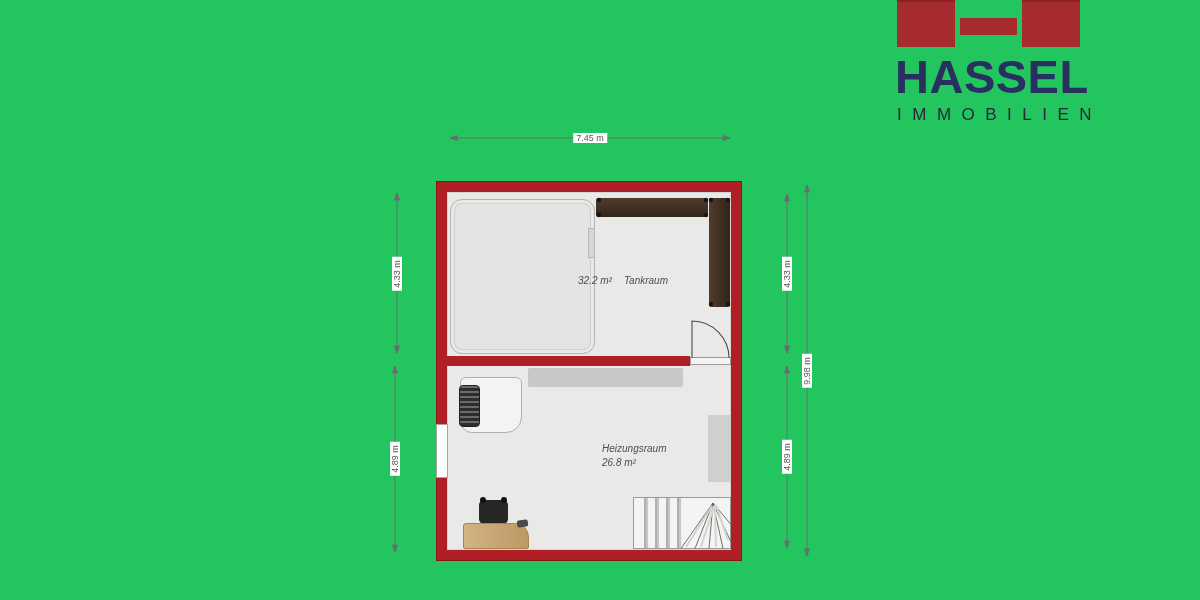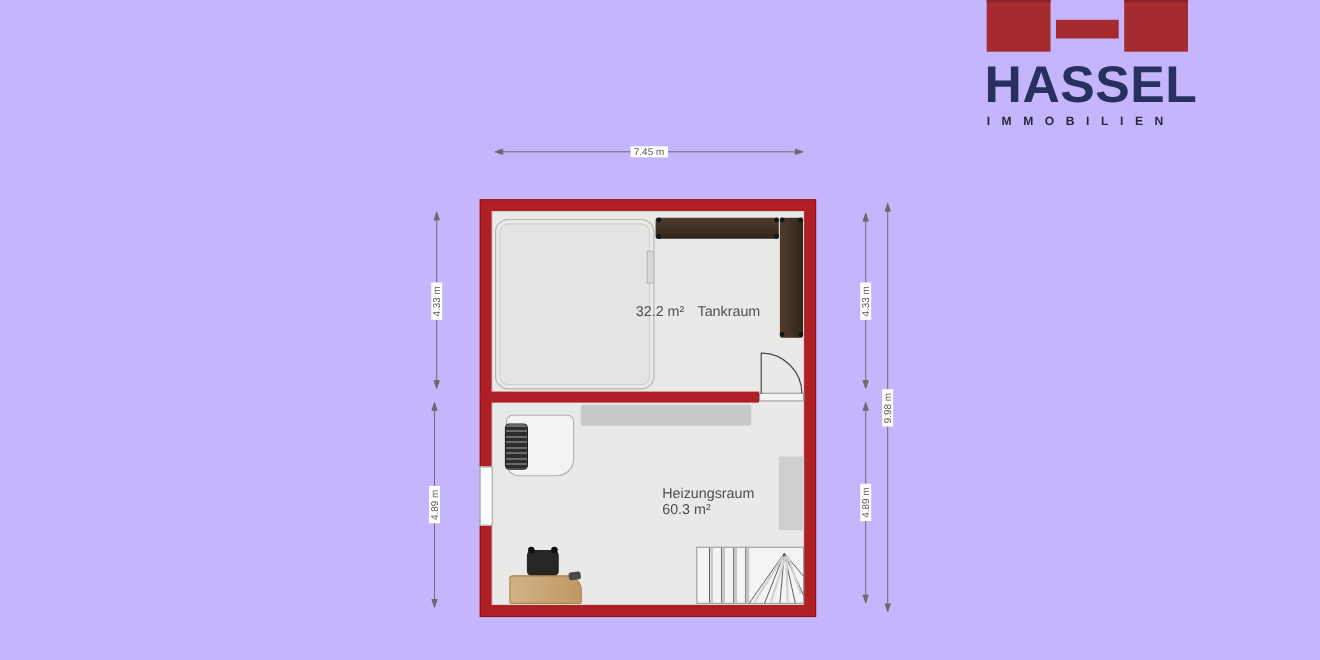--- a/index.html
+++ b/index.html
@@ -1,28 +1,28 @@
 <!DOCTYPE html>
 <html><head>
 <meta charset="utf-8">
 <style>
   html,body{margin:0;padding:0;background:#ffffff;}
-  .screen{position:relative;width:1200px;height:600px;background:#c4b5fd;overflow:hidden;
+  .screen{position:relative;width:1200px;height:600px;background:#22c55e;overflow:hidden;
           font-family:"Liberation Sans",sans-serif;}
 
   
   .logo{position:absolute;left:894px;top:0;width:192px;height:130px;}
   .logo-mark{position:absolute;left:0;top:0;width:192px;height:48px;}
   .logo-sq{position:absolute;top:0;width:58px;height:47px;background:#a52b2f;border-top:2px solid #8c2227;box-sizing:border-box;}
   .logo-sq.left{left:3px;}
   .logo-sq.right{left:128px;}
   .logo-bar{position:absolute;left:66px;top:18px;width:57px;height:17px;background:#a52b2f;}
   .brand-name{position:absolute;left:1px;top:52px;width:190px;font-size:47px;font-weight:bold;
               color:#28305f;letter-spacing:0.5px;line-height:1.05;}
-  .brand-sub{position:absolute;left:3px;top:105px;width:195px;font-size:11px;font-weight:700;
+  .brand-sub{position:absolute;left:3px;top:105px;width:195px;font-size:17px;font-weight:400;
              color:#242a3c;letter-spacing:10.5px;white-space:nowrap;}
 
   
   .plan{position:absolute;left:437px;top:182px;width:304px;height:378px;background:#b01f25;
         box-shadow:0 0 0 1px #8c1419;z-index:1;}
   .plan .interior{position:absolute;left:10px;top:10px;width:284px;height:358px;background:#e9e9e8;
         box-shadow:inset 0 0 0 1px #d8d4d2;}
   .plan .divider{position:absolute;left:0;top:174px;width:253px;height:10px;background:#b01f25;}
   .plan .threshold{position:absolute;left:253px;top:175px;width:41px;height:8px;background:#f4f4f3;
         border:1px solid #9a9a98;box-sizing:border-box;}
@@ -65,21 +65,21 @@
   .dim{position:absolute;z-index:6;font-size:9px;color:#555553;background:#ffffff;
        padding:0 3px;white-space:nowrap;transform:translate(-50%,-50%);}
   .dim.vert{transform:translate(-50%,-50%) rotate(-90deg);}
   .dim.d-top{left:590px;top:138px;text-align:center;}
   .dim.d-lu{left:397px;top:274px;}
   .dim.d-ll{left:395px;top:459px;}
   .dim.d-ru{left:787px;top:274px;}
   .dim.d-rl{left:787px;top:457px;}
   .dim.d-rt{left:807px;top:371px;}
 
-  .room-label{position:absolute;z-index:6;font-size:13px;color:#4e4e4c;white-space:nowrap;}
+  .room-label{position:absolute;z-index:6;font-size:10px;color:#4e4e4c;white-space:nowrap;font-style:italic;}
   .room-label .gap{display:inline-block;width:12px;}
   .label-tank{left:578px;top:275px;}
   .label-heiz{left:578px;top:442px;line-height:14px;margin-left:24px;}
 </style>
 </head>
 <body>
 
 <div class="screen">
 
   <div class="logo">
@@ -185,16 +185,16 @@
   <div class="dim vert d-ll">4.89 m</div>
   <div class="dim vert d-ru">4.33 m</div>
   <div class="dim vert d-rl">4.89 m</div>
   <div class="dim vert d-rt">9.98 m</div>
 
   <div class="room-label label-tank">
     <span>32.2 m²</span><span class="gap"></span><span>Tankraum</span>
   </div>
   <div class="room-label label-heiz">
     <div>Heizungsraum</div>
-    <div>60.3 m²</div>
+    <div>26.8 m²</div>
   </div>
 
 </div>
 
 </body></html>

